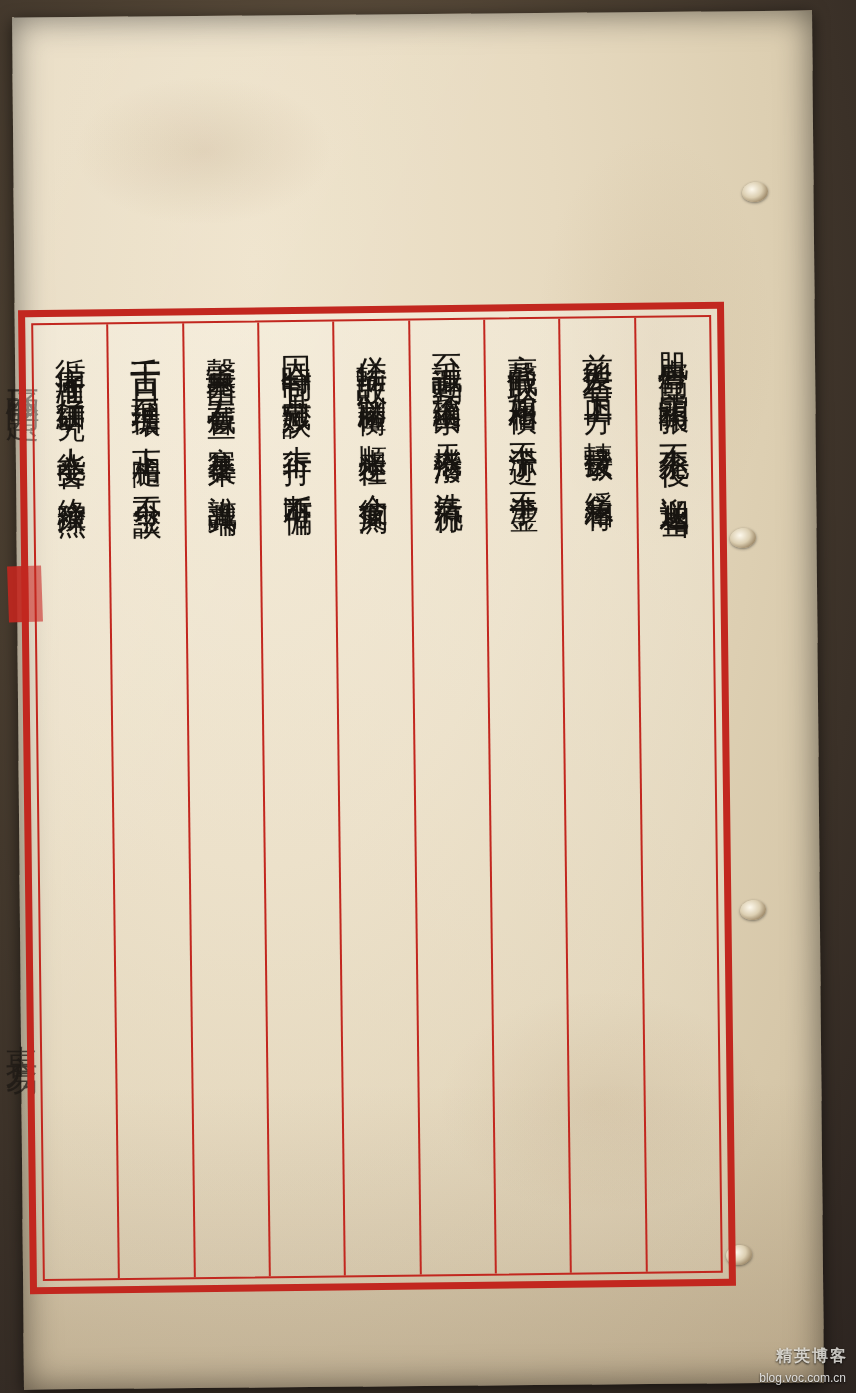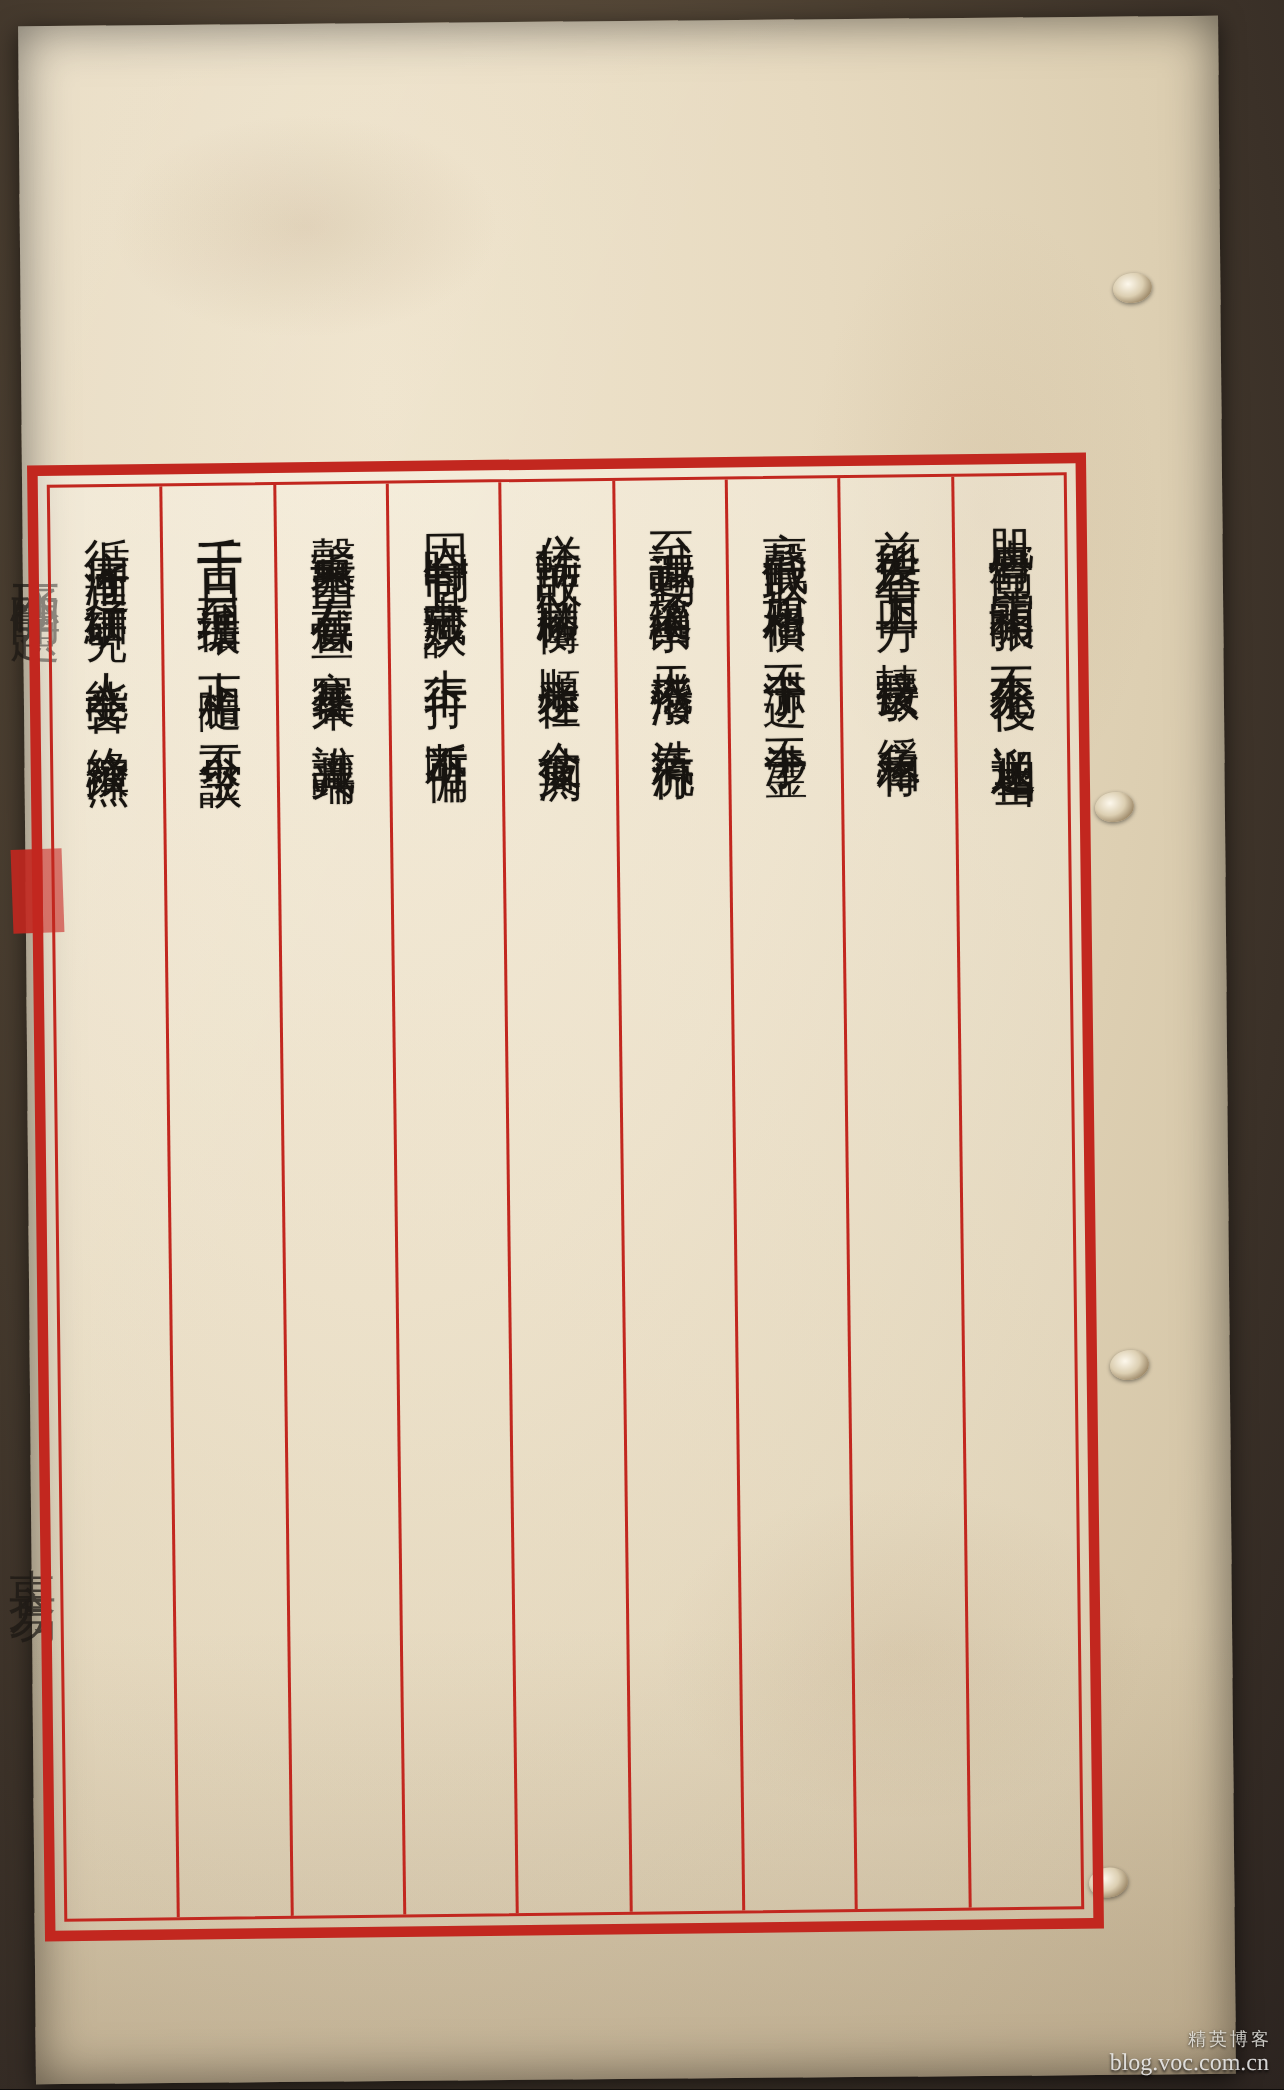--- a/index.html
+++ b/index.html
@@ -145,28 +145,28 @@
     position: absolute;
     right: 8px;
     bottom: 26px;
     text-align: right;
     color: rgba(250,248,244,0.78);
     font-size: 13px;
     line-height: 1.35;
     font-family: "DejaVu Sans", sans-serif;
     text-shadow: 0 1px 2px rgba(0,0,0,0.8);
   }
-  .wm-br .cn { font-size: 12px; letter-spacing: 2px; display:block; }
+  .wm-br .cn { font-size: 16px; letter-spacing: 2px; display:block;font-weight:bold; }
   .wm-voc {
     position: absolute;
     right: 10px;
     bottom: 8px;
     color: rgba(245,245,245,0.85);
-    font-size: 16px;
-    font-family: Liberation Serif, serif;
+    font-size: 12px;
+    font-family: Liberation Sans, sans-serif;
     text-shadow: 0 1px 2px rgba(0,0,0,0.85);
     margin-top: 38px;
   }
 </style>
 </head>
 <body>
 
 <div id="page">
   <div class="backdrop"></div>
 

